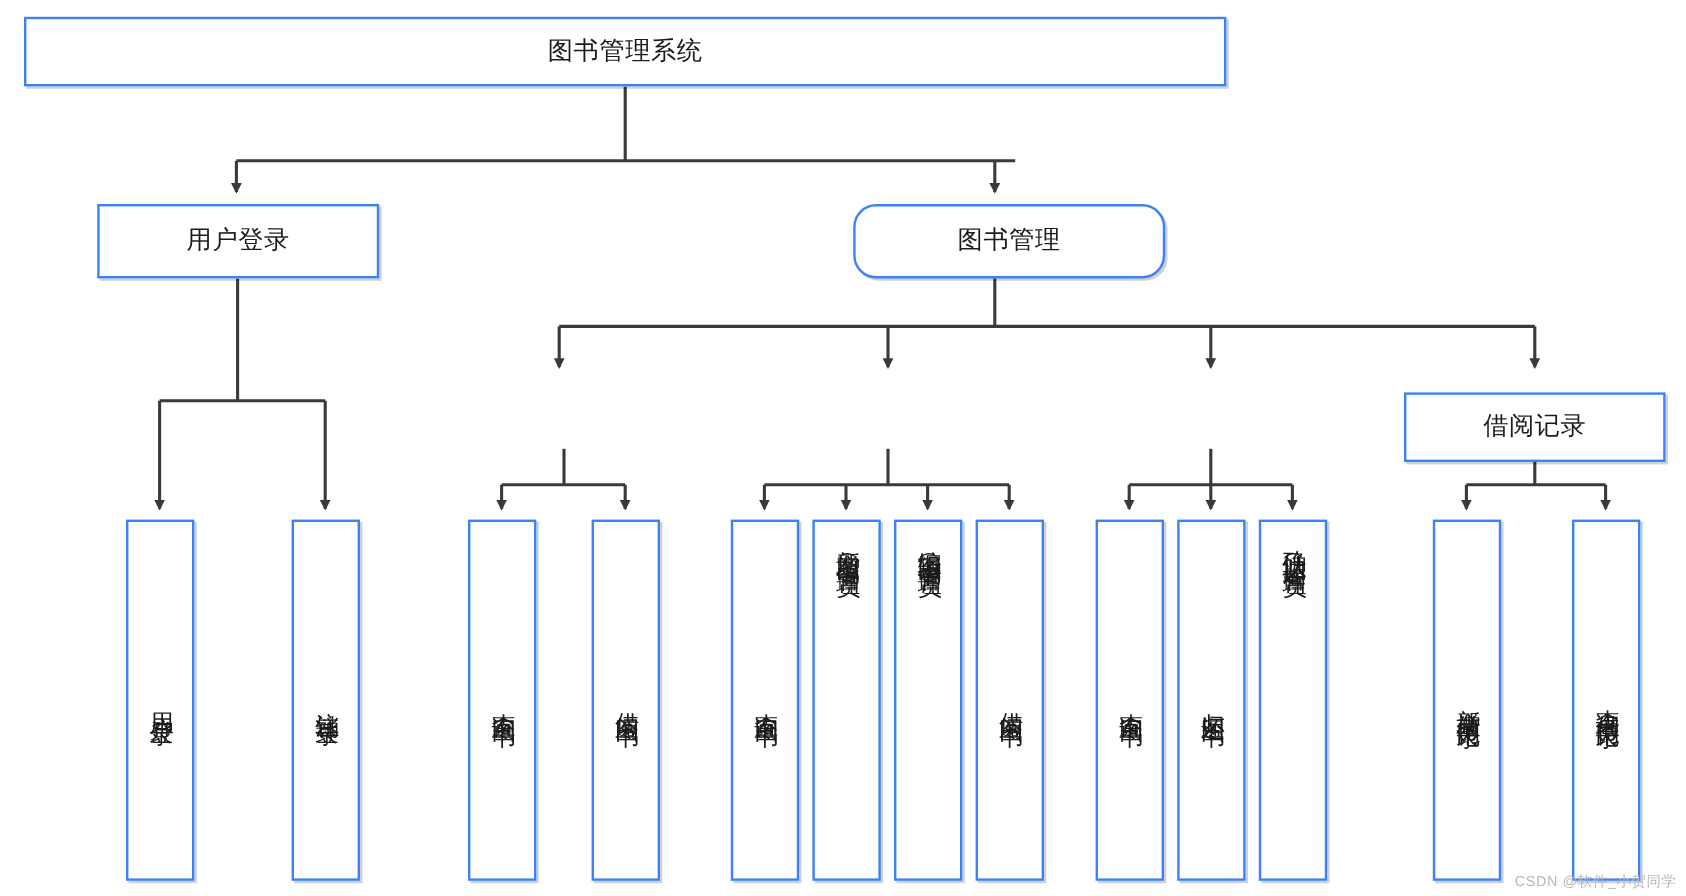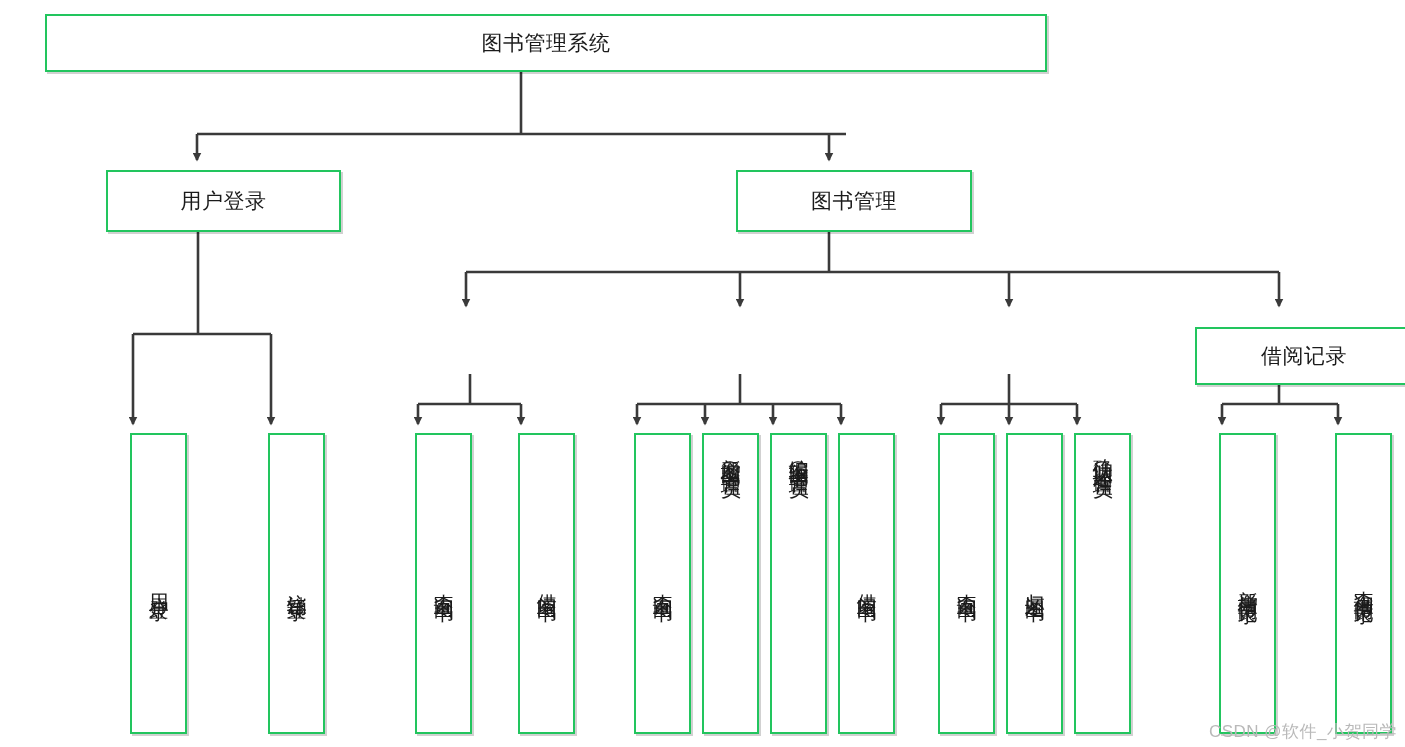--- a/index.html
+++ b/index.html
@@ -22,27 +22,26 @@
     position: absolute;
     left: 0;
     top: 0;
     width: 1405px;
     height: 747px;
   }
   .node-box {
     position: absolute;
     box-sizing: border-box;
     background: #ffffff;
-    border: 2px solid #22c55e;
+    border: 2px solid #3b82f6;
     box-shadow: 2px 2px 0 0 rgba(0,0,0,0.18);
     display: flex;
     align-items: center;
     justify-content: center;
     overflow: hidden;
-    margin-left: 25px;
   }
   .node-label {
     color: #1b1b1b;
     font-size: 21px;
     line-height: 1.18;
     letter-spacing: 0.5px;
     text-align: center;
     white-space: nowrap;
   }
   .node-box.vertical .node-label {
@@ -58,21 +57,21 @@
     padding-top: 8px;
   }
   .node-box.vertical.centered {
     align-items: center;
     padding-top: 0;
   }
   .watermark {
     position: absolute;
     right: 8px;
     bottom: 4px;
-    font-size: 17px;
+    font-size: 12px;
     color: #b9b9b9;
     letter-spacing: 0.5px;
     white-space: nowrap;
     pointer-events: none;
   }
 </style>
 </head>
 <body>
 
 <div id="diagram-root">
@@ -127,21 +126,21 @@
     </g>
   </svg>
 
   <div class="node-box" style="left:20px; top:14px; width:1002px; height:58px;">
     <span class="node-label">图书管理系统</span>
   </div>
 
   <div class="node-box" style="left:81px; top:170px; width:235px; height:62px;">
     <span class="node-label">用户登录</span>
   </div>
-  <div class="node-box" style="left:711px; top:170px; width:236px; height:62px;">
+  <div class="node-box" style="left:711px; top:170px; width:260px; height:62px;border-radius:19px;">
     <span class="node-label">图书管理</span>
   </div>
 
   <div class="node-box" style="left:1170px; top:327px; width:218px; height:58px;">
     <span class="node-label">借阅记录</span>
   </div>
 
   <div class="node-box vertical centered" style="left:105px; top:433px; width:57px; height:301px;">
     <span class="node-label">用户登录</span>
   </div>

